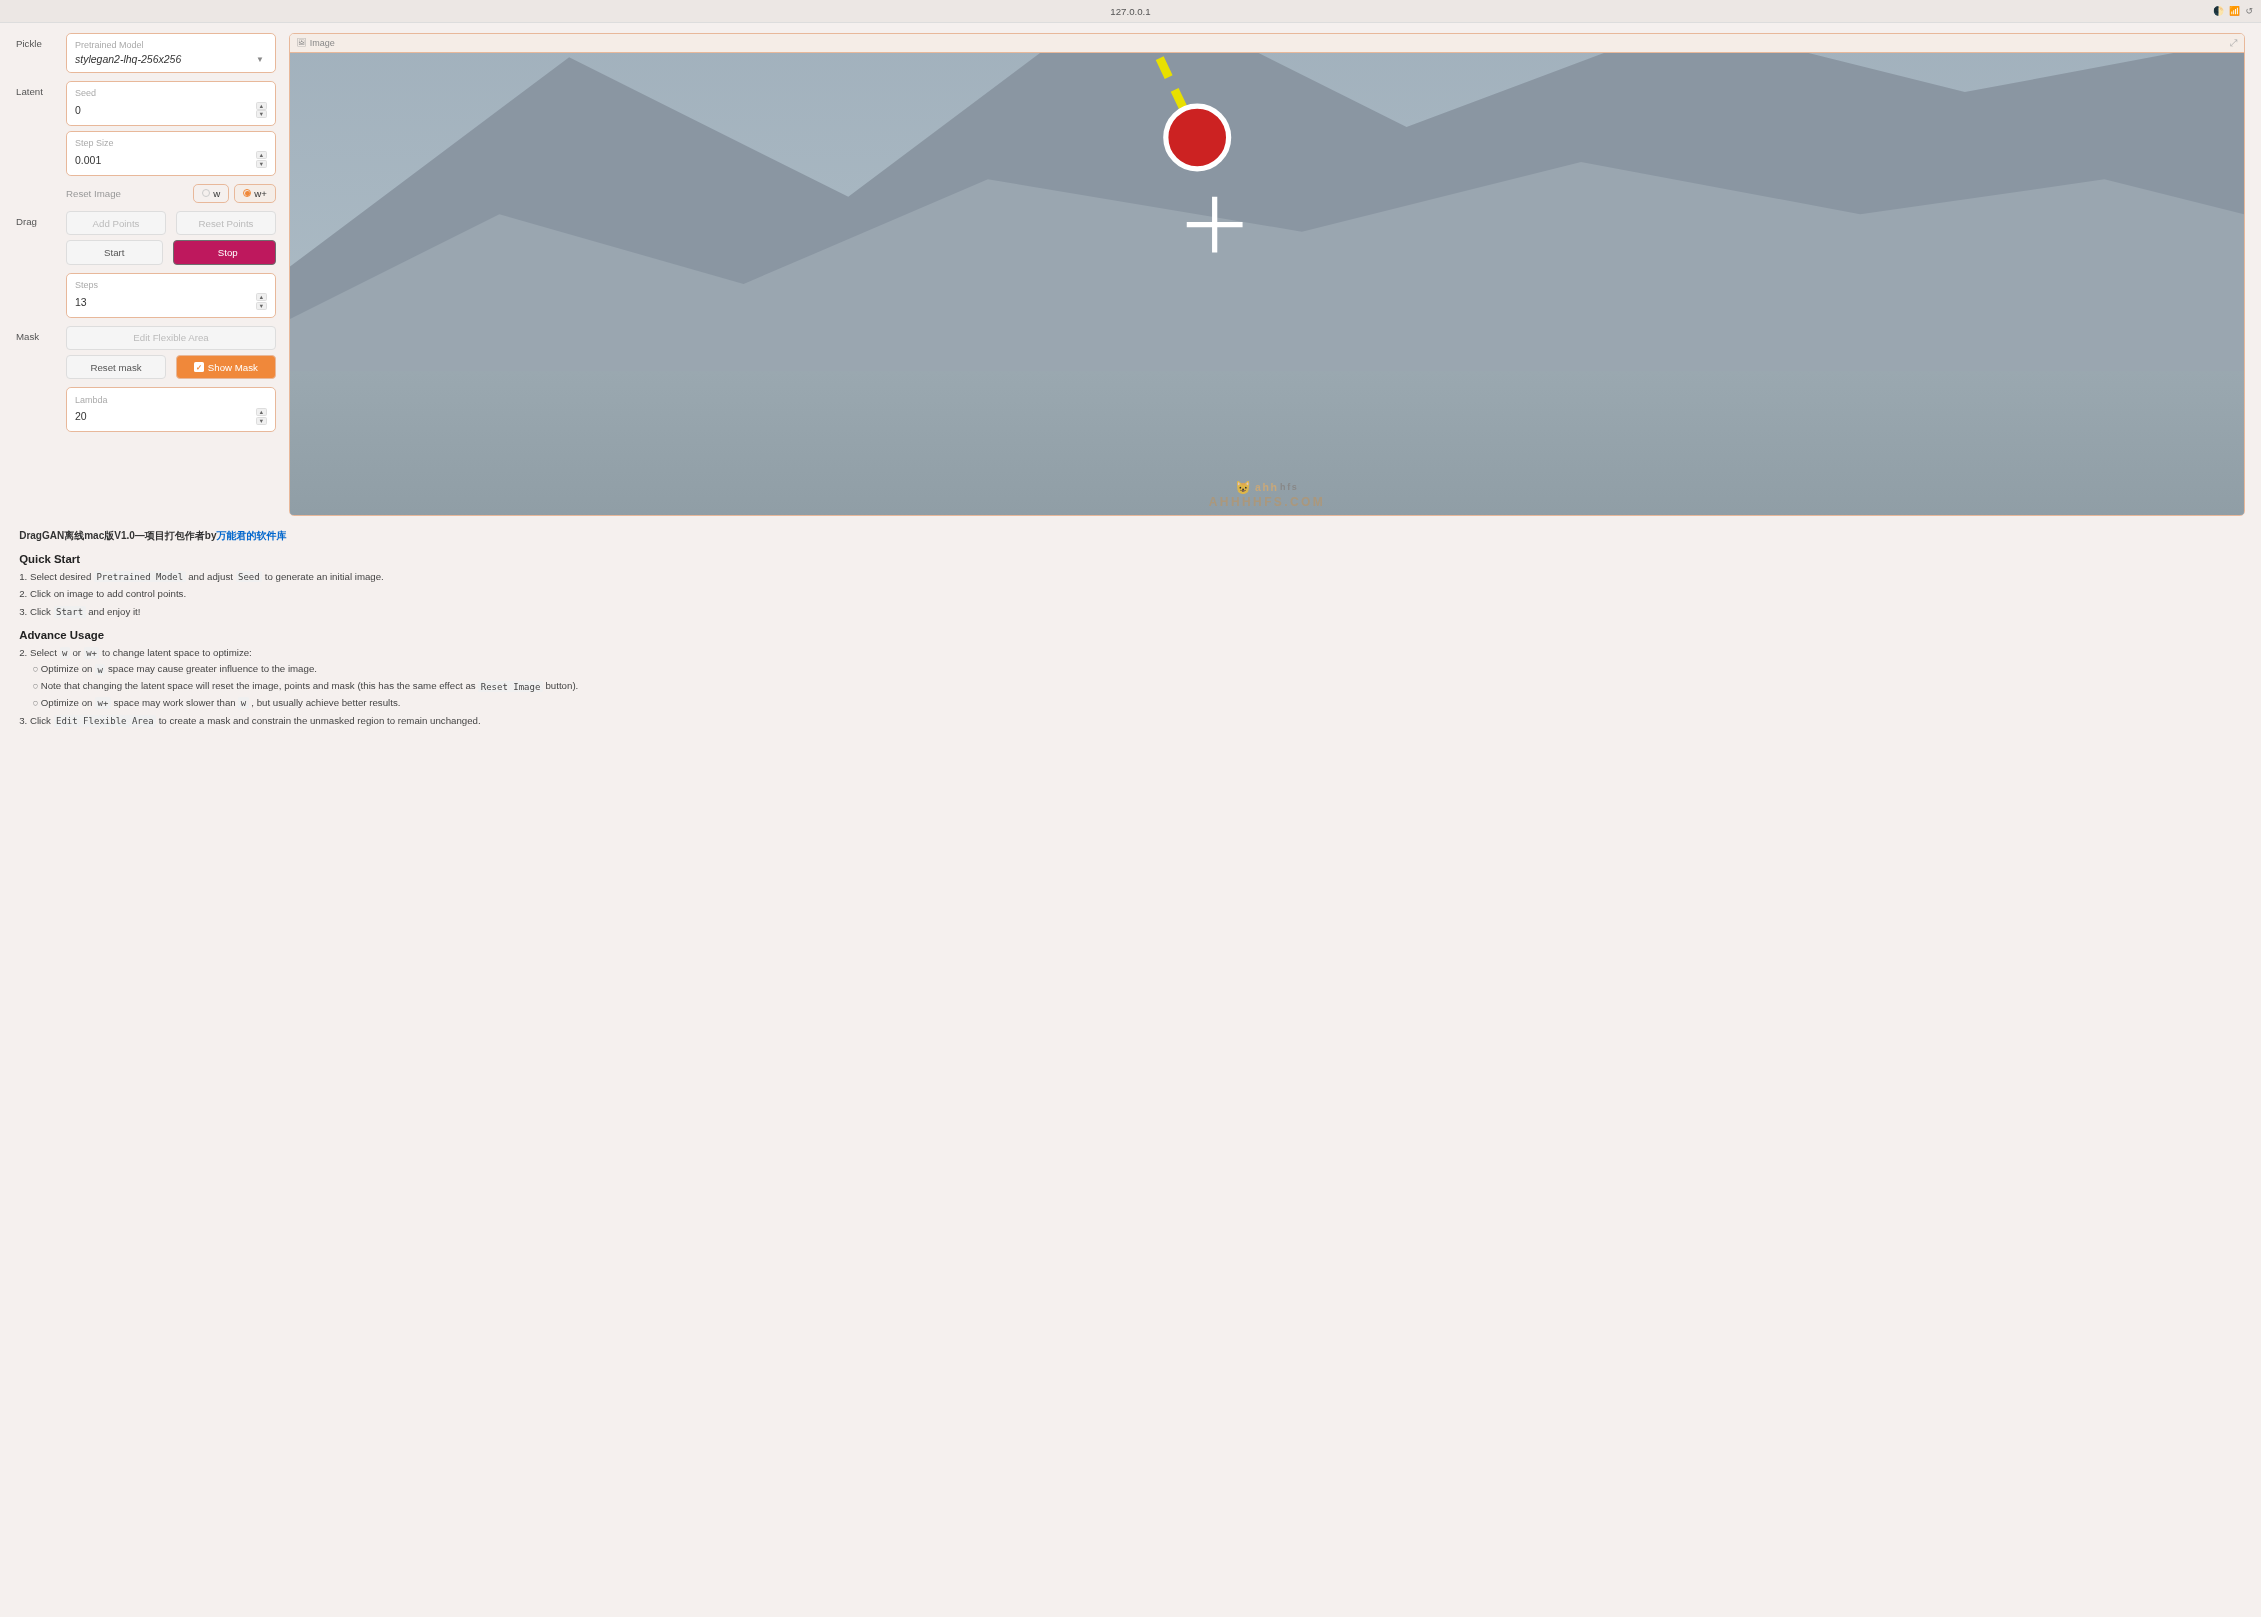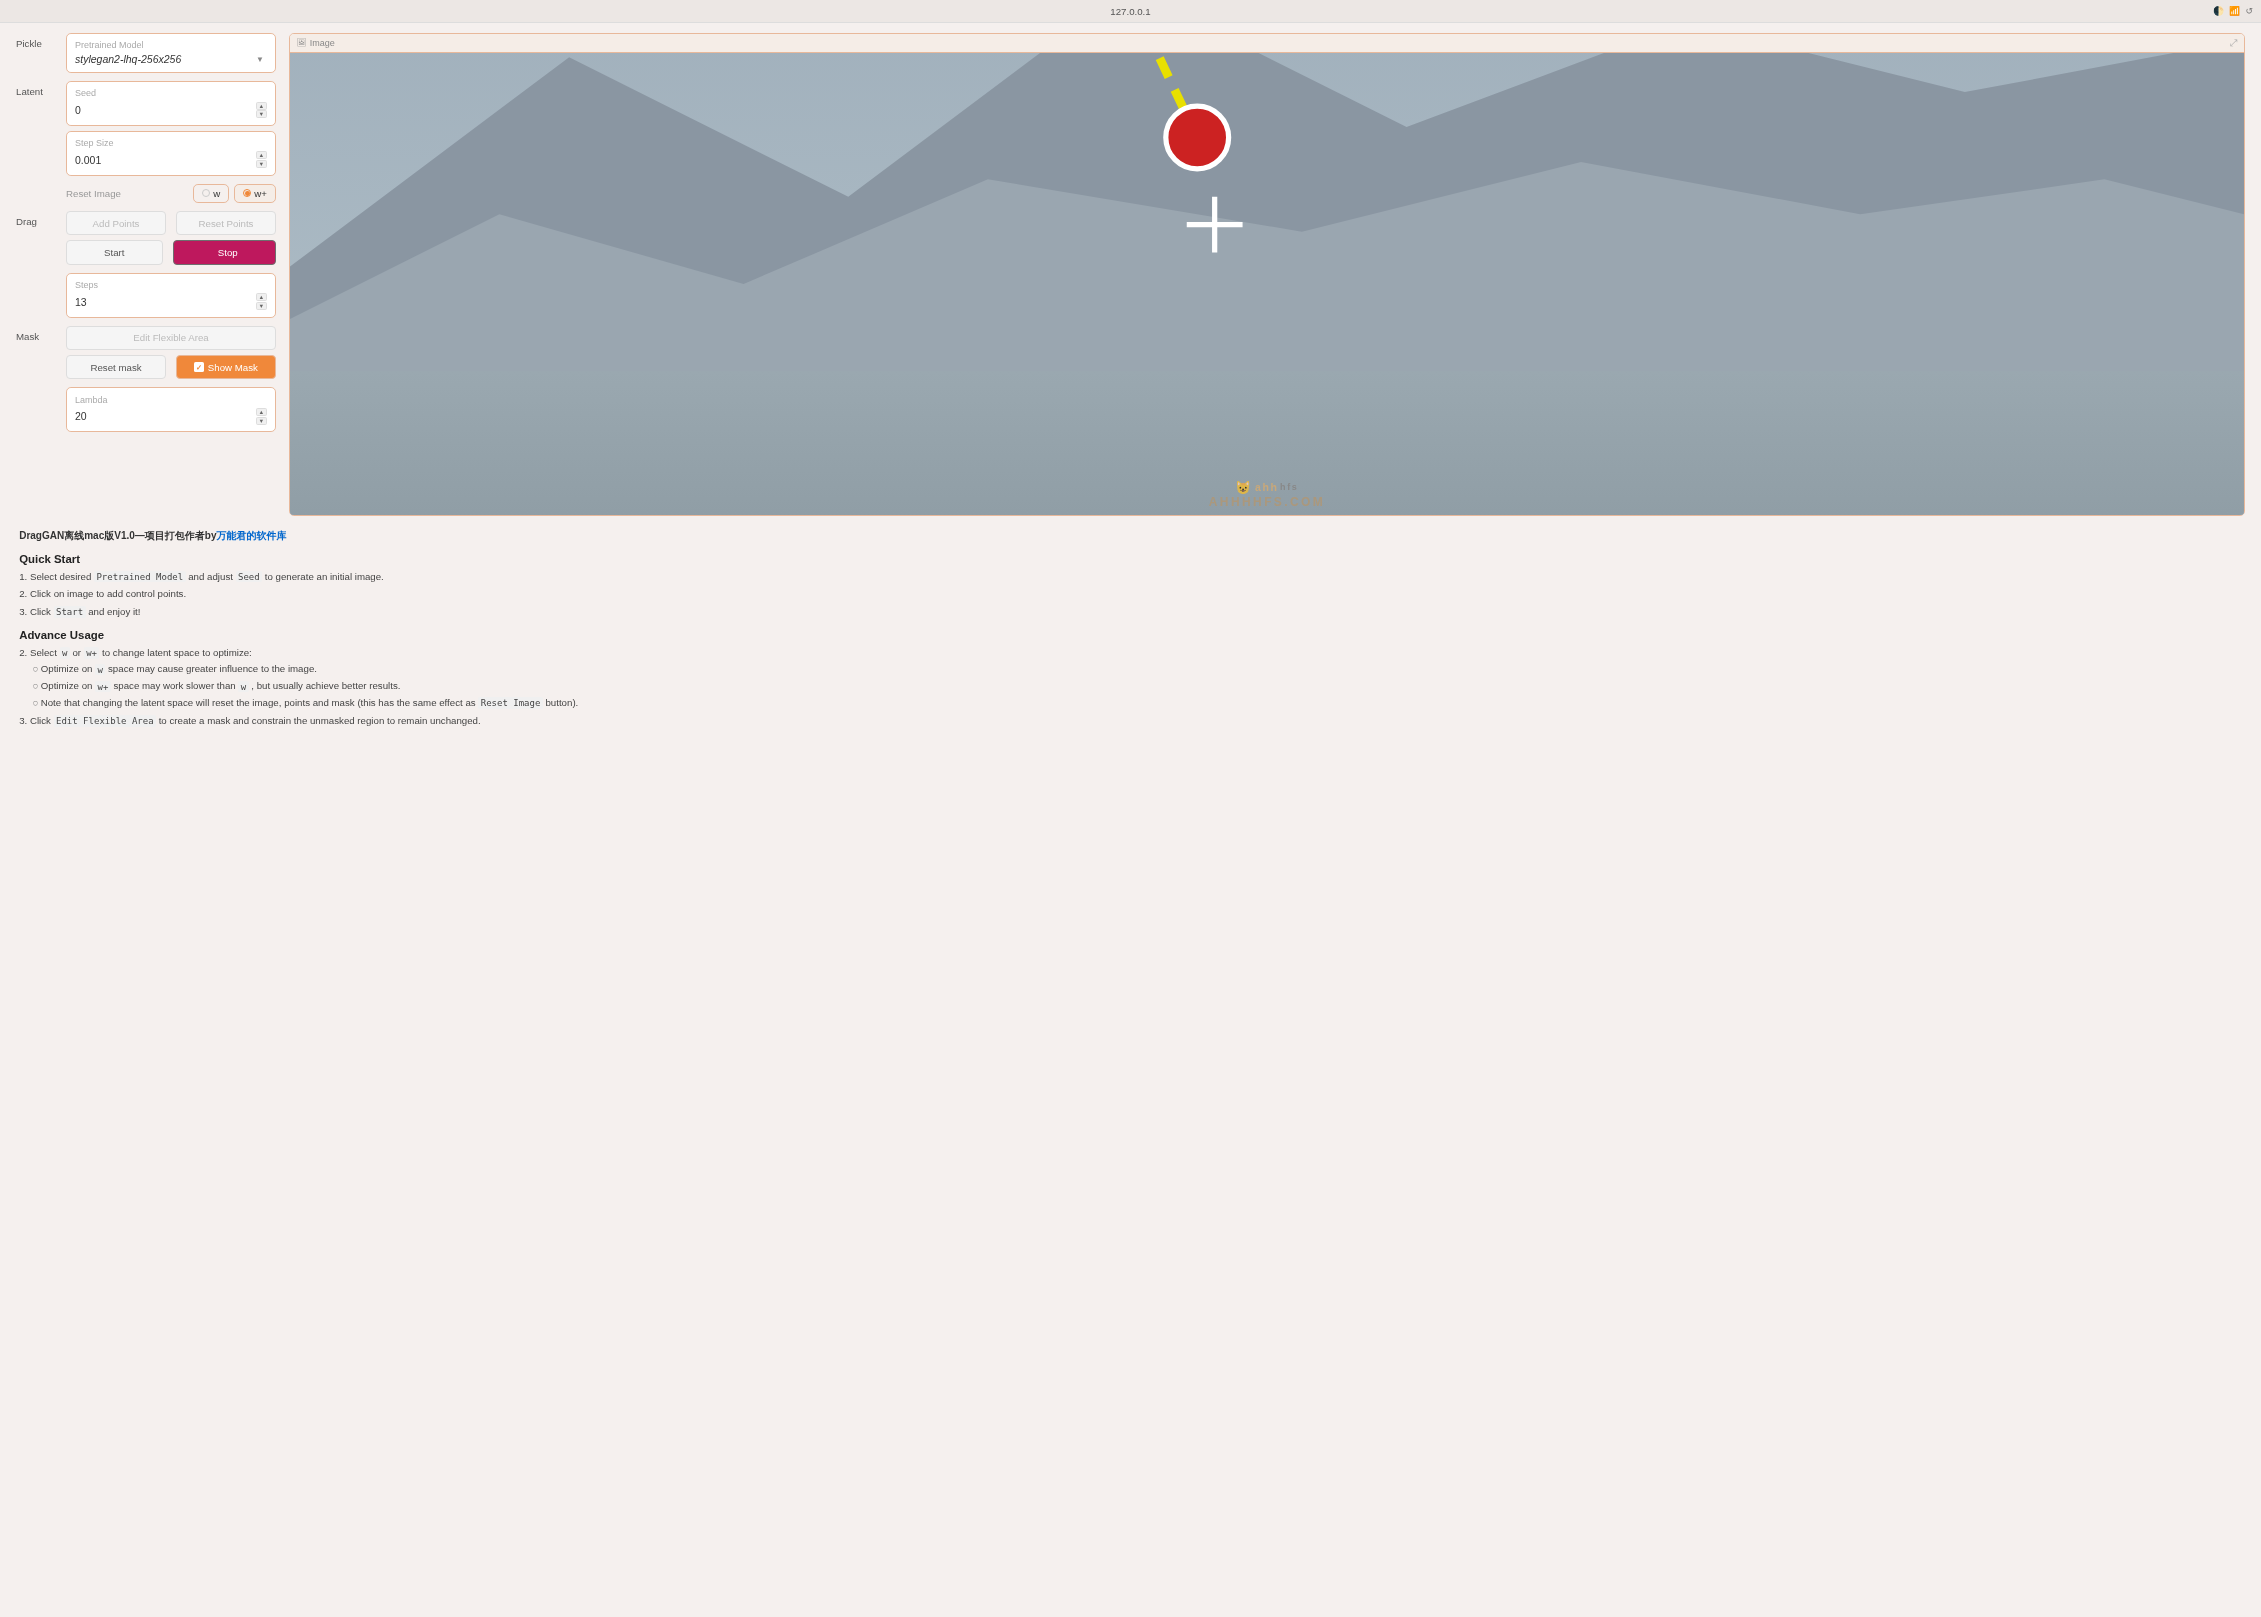--- a/index.html
+++ b/index.html
@@ -608,22 +608,22 @@
       <li>1. Select desired <code>Pretrained Model</code> and adjust <code>Seed</code> to generate an initial image.</li>
       <li>2. Click on image to add control points.</li>
       <li>3. Click <code>Start</code> and enjoy it!</li>
     </ul>
 
     <div class="section-heading">Advance Usage</div>
     <ul class="guide-list">
       <li>2. Select <code>w</code> or <code>w+</code> to change latent space to optimize:
         <ul class="sub-list">
           <li>Optimize on <code>w</code> space may cause greater influence to the image.</li>
+          <li>Note that changing the latent space will reset the image, points and mask (this has the same effect as <code>Reset Image</code> button).</li>
           <li>Optimize on <code>w+</code> space may work slower than <code>w</code> , but usually achieve better results.</li>
-          <li>Note that changing the latent space will reset the image, points and mask (this has the same effect as <code>Reset Image</code> button).</li>
         </ul>
       </li>
       <li>3. Click <code>Edit Flexible Area</code> to create a mask and constrain the unmasked region to remain unchanged.</li>
     </ul>
   </div>
 
 </div>
 
 
 </body></html>

